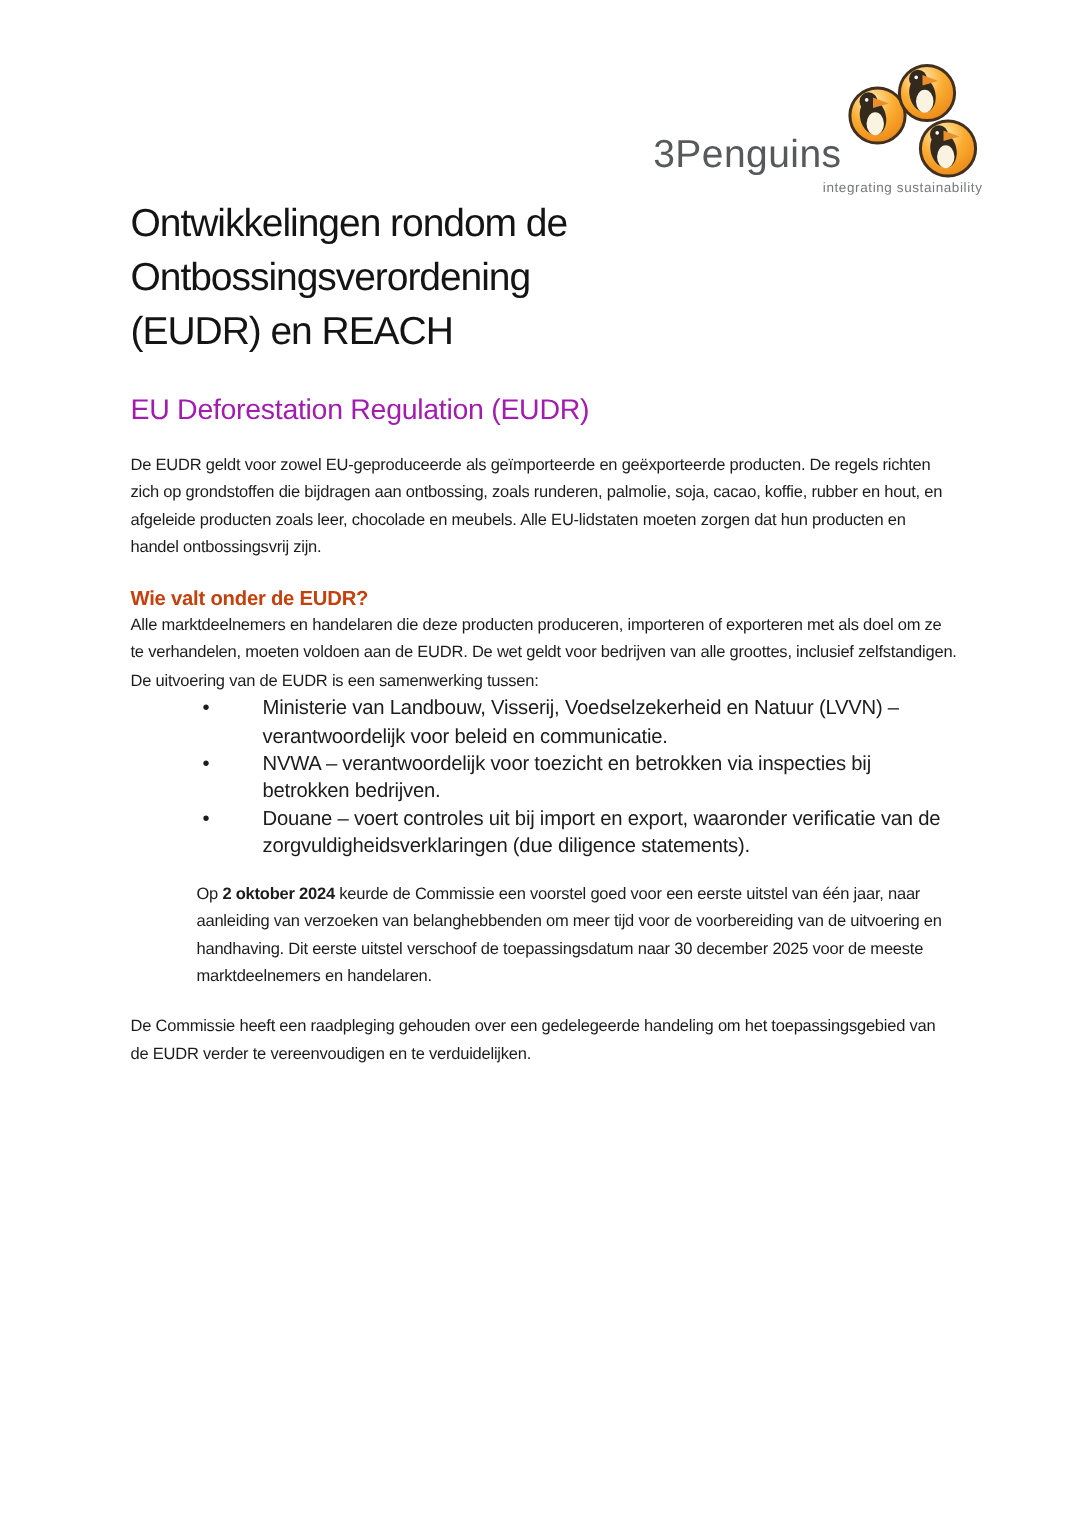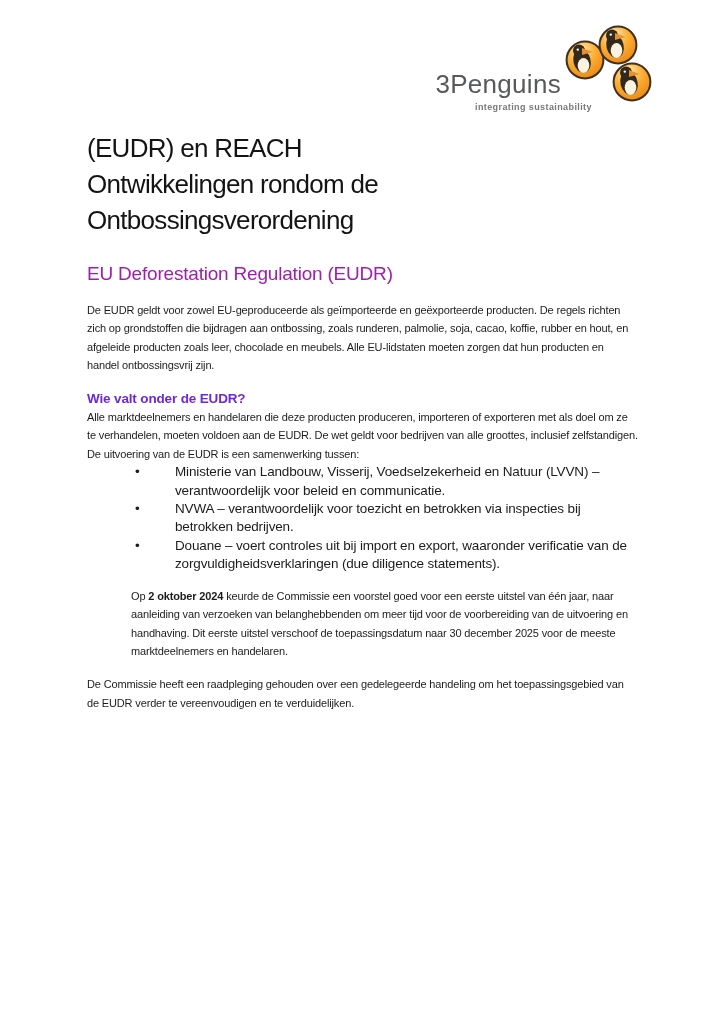--- a/index.html
+++ b/index.html
@@ -13,46 +13,45 @@
     color: #1c1c1c;
     overflow: hidden;
   }
   .content {
     padding: 130px 87px 0 87px;
   }
 
   
   .logo {
     position: absolute;
-    top: 25px;
+    top: 42px;
     right: 68px;
     width: 182px;
   }
   .logo-row {
     display: flex;
     align-items: flex-end;
     justify-content: flex-end;
     gap: 4px;
   }
   .logo-text {
     font-size: 26px;
     color: #58595b;
     letter-spacing: 0.3px;
     margin-bottom: 9px;
     white-space: nowrap;
   }
   .penguins { flex: 0 0 auto; }
   .logo-tagline {
-    text-align: left;
+    text-align: right;
     font-size: 9px;
     color: #77787b;
     letter-spacing: 0.4px;
     margin-top: -7px;
     padding-right: 2px;
-    font-weight: bold;
   }
 
   
   .doc-title {
     margin: 0;
     font-size: 26px;
     line-height: 36px;
     font-weight: 500;
     letter-spacing: -0.7px;
     color: #141414;
@@ -84,21 +83,21 @@
     color: #1c1c1c;
   }
   .body-p.tight { margin-top: 0; }
 
   .h-bold {
     margin: 15px 0 0 0;
     font-size: 13.5px;
     line-height: 18.4px;
     letter-spacing: -0.15px;
     font-weight: 700;
-    color: #6d28d9;
+    color: #c2410c;
   }
 
   .bullet-list {
     margin: 0;
     padding: 0 0 0 48px;
     list-style: none;
   }
   .bullet-list li {
     display: flex;
     font-size: 13.5px;
@@ -142,22 +141,22 @@
           <use href="#penguin" x="47" y="37"></use>
         </svg>
       </span>
     </div>
     <div class="logo-tagline">integrating sustainability</div>
   </div>
 
   <div class="content">
 
     <h1 class="doc-title">
+      <span>Ontwikkelingen rondom de Ontbossingsverordening</span>
       <span>(EUDR) en REACH</span>
-      <span>Ontwikkelingen rondom de Ontbossingsverordening</span>
     </h1>
 
     <h2 class="h-blue">EU Deforestation Regulation (EUDR)</h2>
 
     <p class="body-p">De EUDR geldt voor zowel EU-geproduceerde als geïmporteerde en geëxporteerde producten. De regels richten zich op grondstoffen die bijdragen aan ontbossing, zoals runderen, palmolie, soja, cacao, koffie, rubber en hout, en afgeleide producten zoals leer, chocolade en meubels. Alle EU-lidstaten moeten zorgen dat hun producten en handel ontbossingsvrij zijn.</p>
 
     <p class="h-bold">Wie valt onder de EUDR?</p>
     <p class="body-p tight">Alle marktdeelnemers en handelaren die deze producten produceren, importeren of exporteren met als doel om ze te verhandelen, moeten voldoen aan de EUDR. De wet geldt voor bedrijven van alle groottes, inclusief zelfstandigen.</p>
 
     <p class="body-p tight">De uitvoering van de EUDR is een samenwerking tussen:</p>

